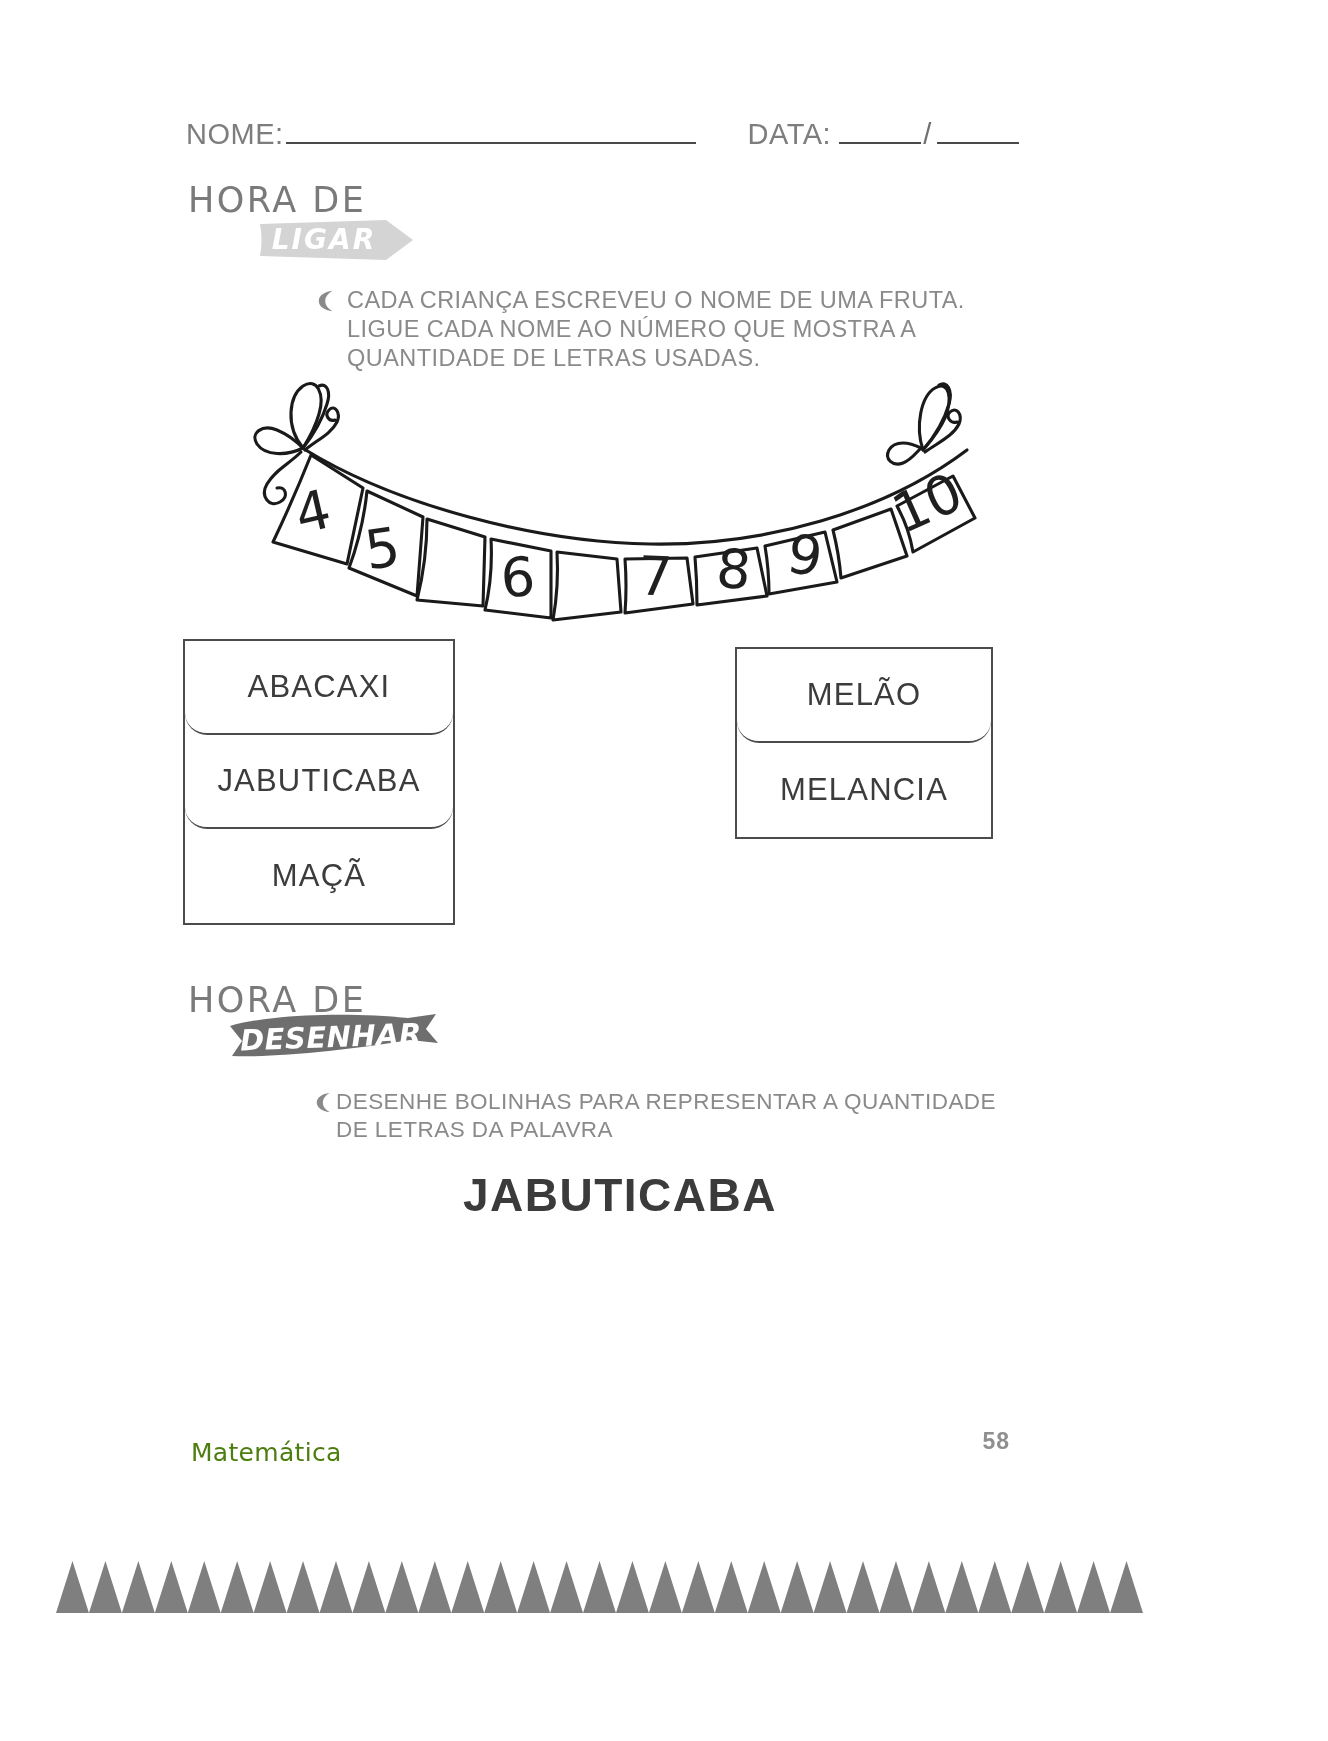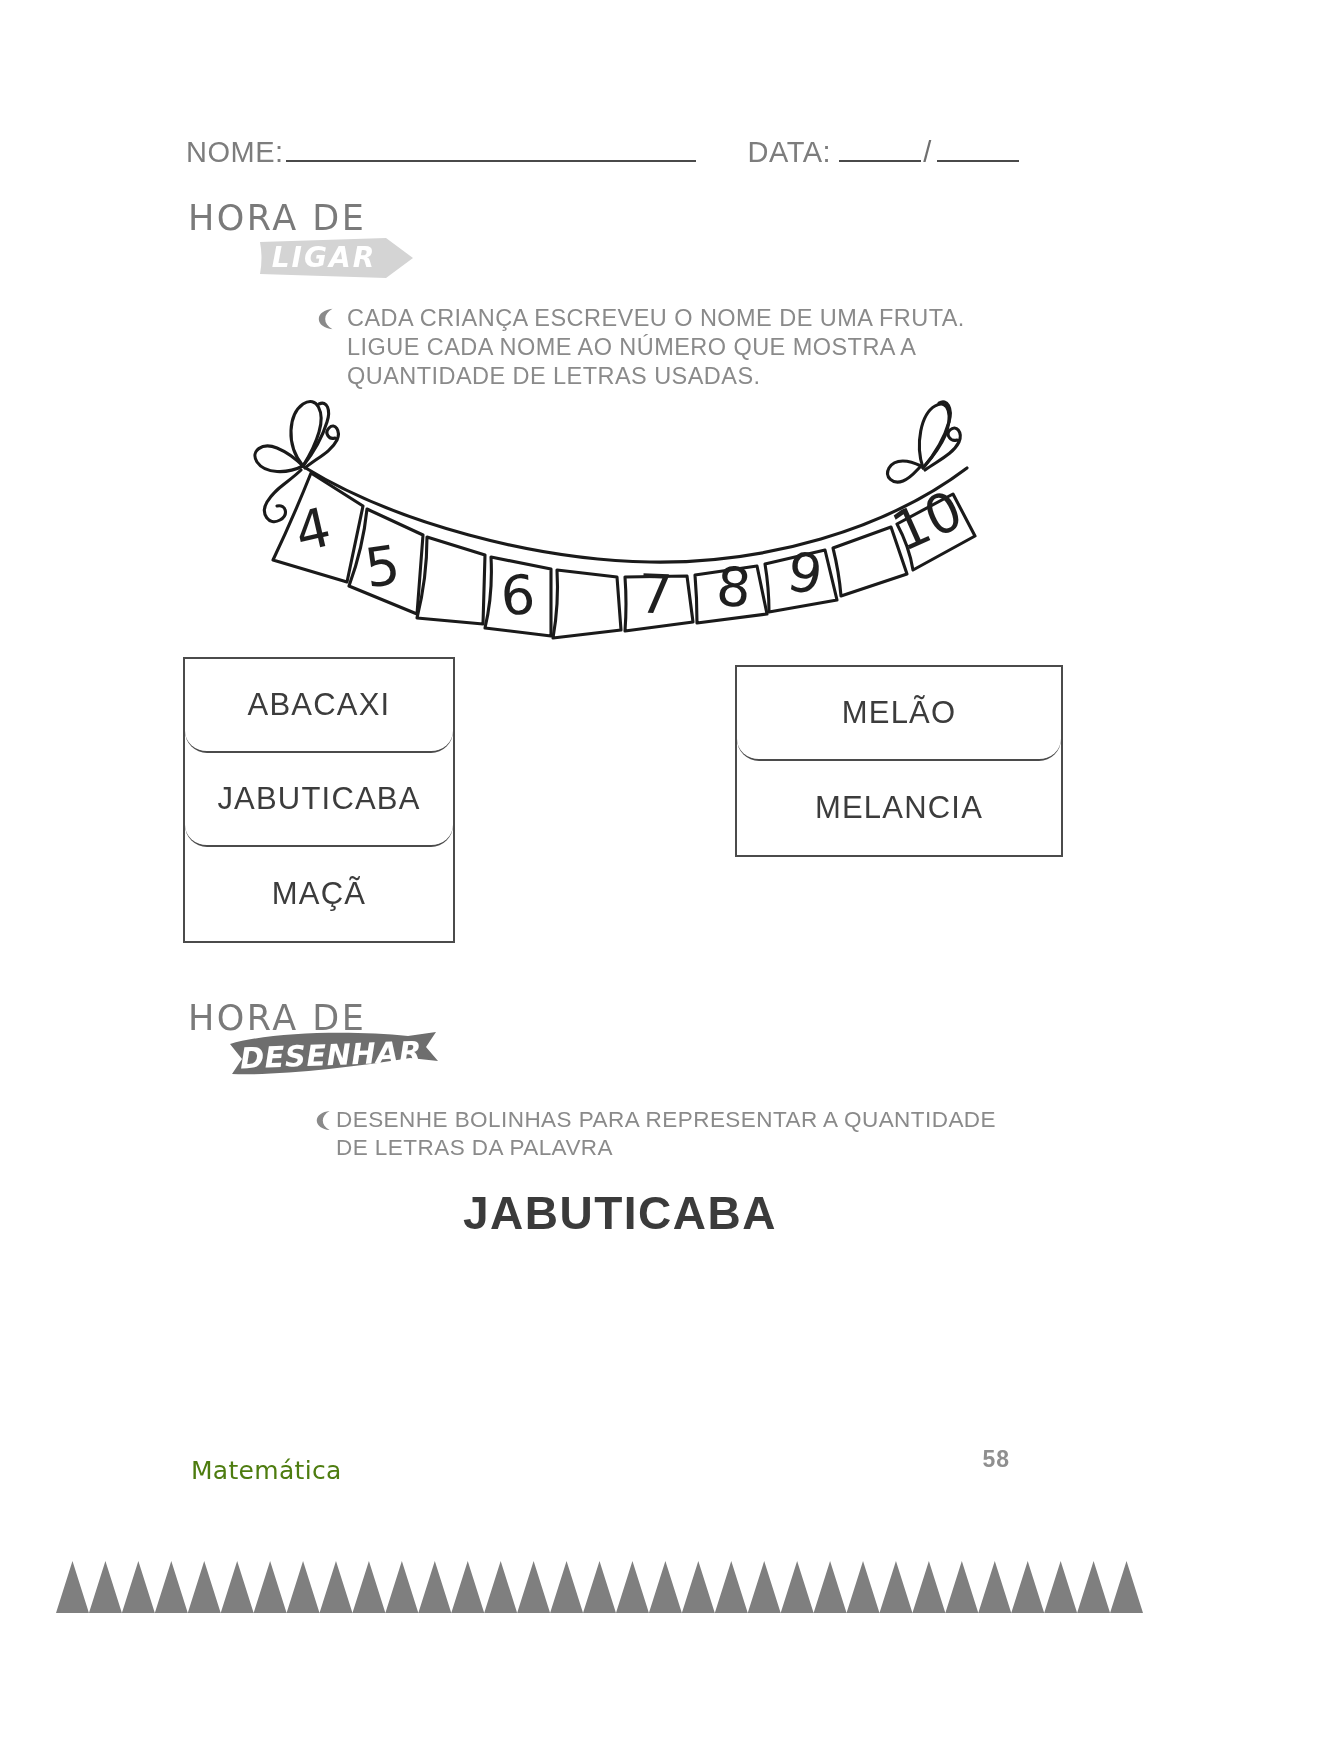--- a/index.html
+++ b/index.html
@@ -12,21 +12,20 @@
     height: 1741px;
     position: relative;
     font-family: "Liberation Sans", sans-serif;
     overflow: hidden;
   }
 
   .page {
     position: absolute;
     inset: 0;
     background: #ffffff;
-    margin-top: 18px;
   }
 
   
   .namedate {
     position: absolute;
     left: 186px;
     top: 118px;
     width: 960px;
     display: flex;
     align-items: baseline;
@@ -148,21 +147,21 @@
   .bunting svg { display: block; overflow: visible; }
 
   
   .wordcol {
     position: absolute;
     border: 2.5px solid #4b4b4b;
     box-sizing: border-box;
     background: #ffffff;
   }
   #wordcol-left  { left: 183px; top: 639px; width: 272px; }
-  #wordcol-right { left: 735px; top: 647px; width: 328px; }
+  #wordcol-right { left: 735px; top: 647px; width: 258px; }
 
   .wordbox {
     height: 94px;
     display: flex;
     align-items: center;
     justify-content: center;
     border-bottom: 2.5px solid #4b4b4b;
     box-sizing: border-box;
     font-size: 31px;
     color: #3c3c3c;

